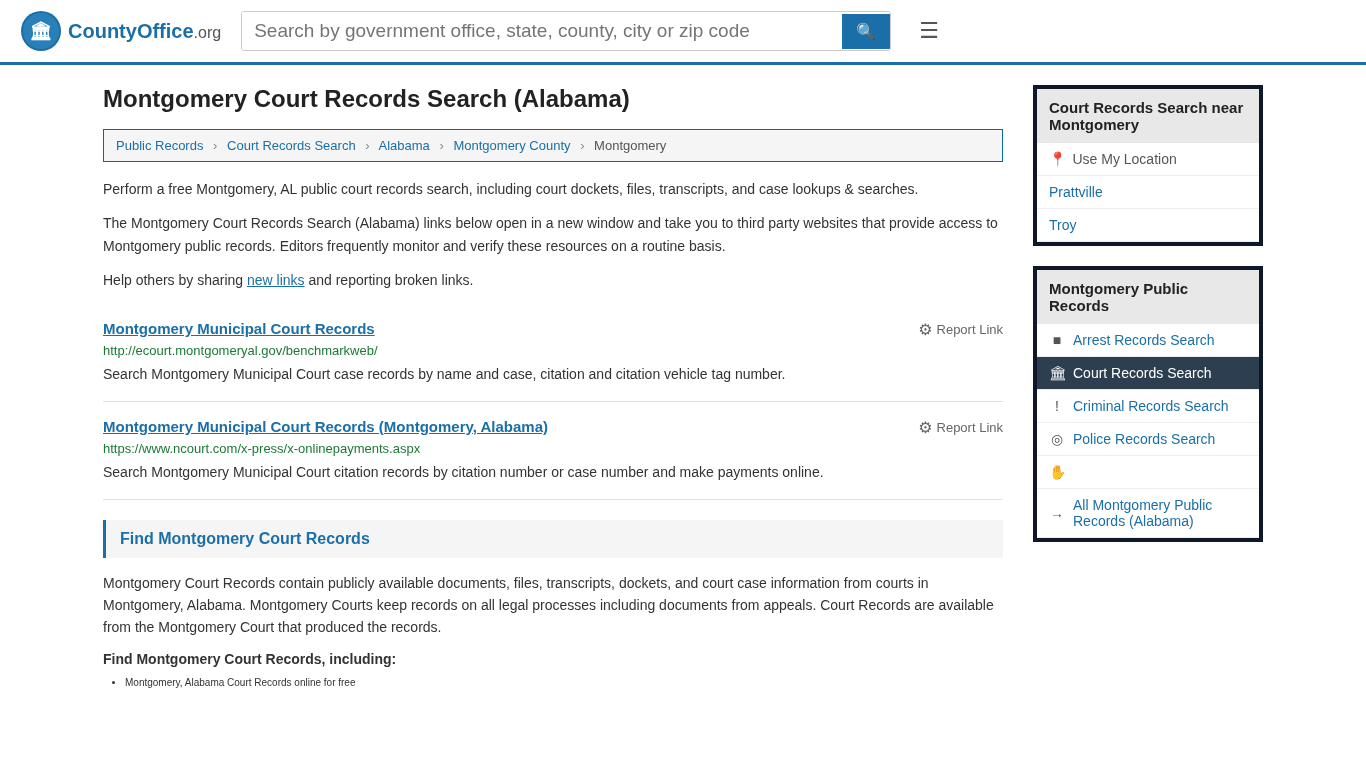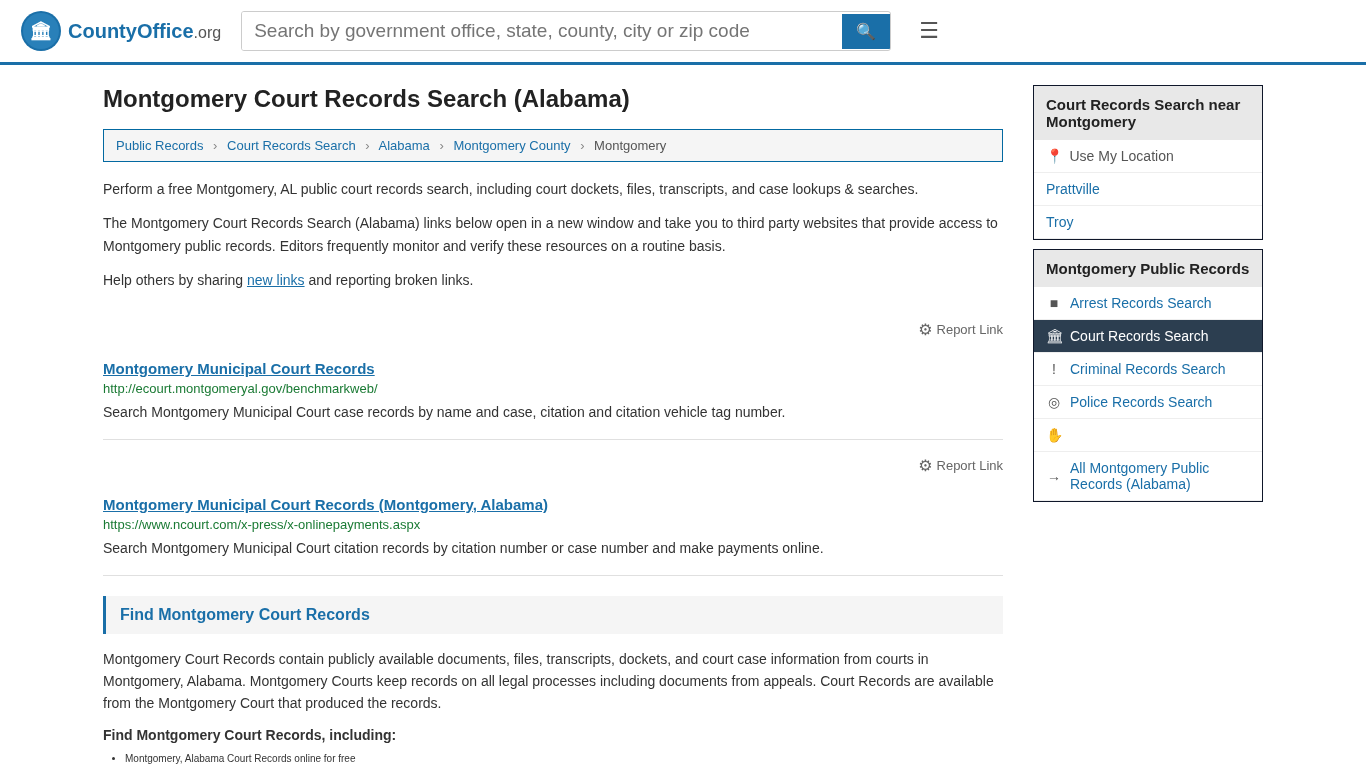--- a/index.html
+++ b/index.html
@@ -116,21 +116,20 @@
       justify-content: space-between;
       align-items: flex-start;
       margin-bottom: 4px;
     }
     .record-title {
       font-size: 15px;
       font-weight: bold;
       color: #1a6fa8;
       text-decoration: underline;
       cursor: pointer;
-      margin-top: 40px;
     }
     .report-link {
       font-size: 13px;
       color: #666;
       cursor: pointer;
       white-space: nowrap;
       display: flex;
       align-items: center;
       gap: 4px;
     }
@@ -179,22 +178,22 @@
     
     .sidebar-section-header {
       background: #e8e8e8;
       padding: 10px 12px;
       font-size: 15px;
       font-weight: bold;
       color: #222;
       margin-bottom: 0;
     }
     .sidebar-section {
-      border: 1px solid #0f172a;
-      margin-bottom: 9px;
+      border: 4px solid #0f172a;
+      margin-bottom: 20px;
     }
     .sidebar-item {
       padding: 8px 12px;
       font-size: 14px;
       border-bottom: 1px solid #eee;
       display: flex;
       align-items: center;
       gap: 8px;
       cursor: pointer;
       color: #1a6fa8;

